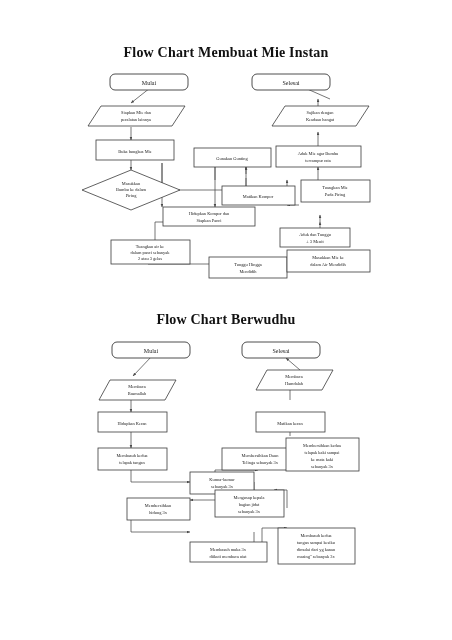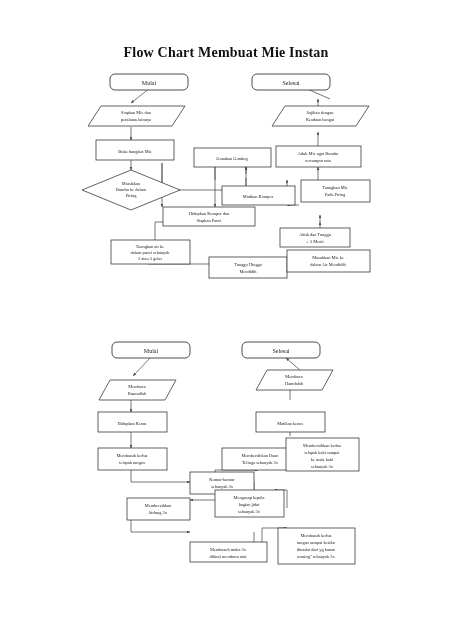--- a/index.html
+++ b/index.html
@@ -147,20 +147,21 @@
       <text x="318" y="162">tercampur rata</text>
     </g>
 
     <g class="node">
       <polygon points="285,106 369,106 356,126 272,126"></polygon>
       <text x="320" y="114">Sajikan dengan</text>
       <text x="320" y="121">Keadaan hangat</text>
     </g>
   </svg>
 
+  <div class="chart-title" id="title2">Flow Chart Berwudhu</div>
 
   <svg width="452" height="300" viewBox="0 0 452 300" style="top:330px;">
     <defs>
       <marker id="ah2" markerWidth="5" markerHeight="5" refX="4.2" refY="1.8" orient="auto" markerUnits="strokeWidth">
         <path d="M0,0 L4.4,1.8 L0,3.6 z" class="arrowhead"></path>
       </marker>
     </defs>
 
     <g class="link" marker-end="url(#ah2)">
       <path d="M152,26 L133,46"></path>

